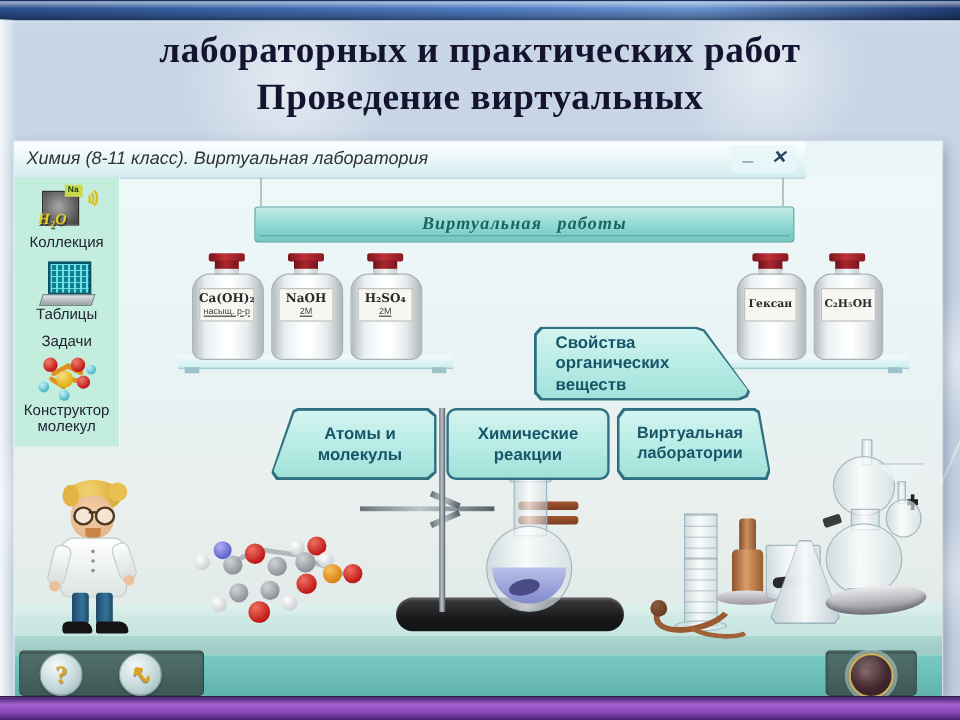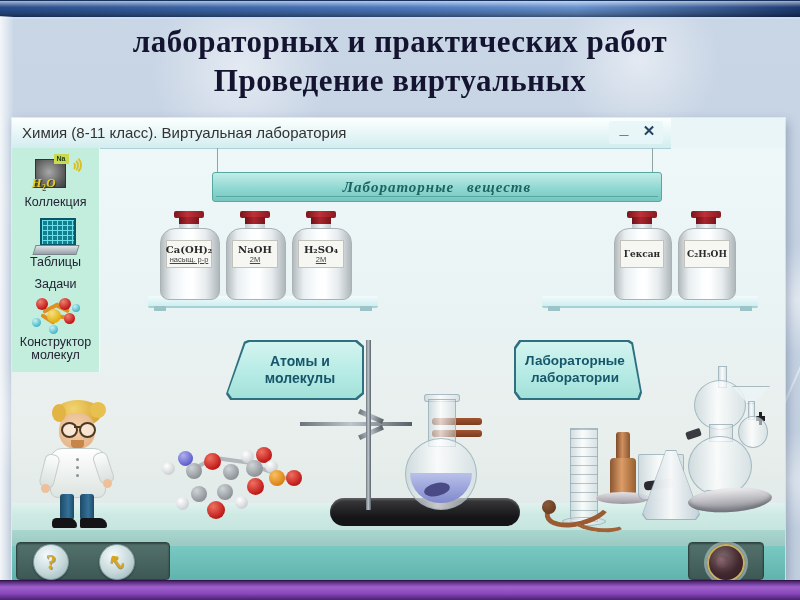--- a/index.html
+++ b/index.html
@@ -22,21 +22,21 @@
   .edge-light{left:0;top:16px;width:14px;height:584px;background:linear-gradient(90deg,rgba(255,255,255,.8),rgba(255,255,255,0));}
   .bond-line{right:2px;top:330px;width:2px;height:90px;background:rgba(255,255,255,.45);transform:rotate(24deg);}
   .slide-title{left:0;top:22px;width:800px;text-align:center;
     font-family:"Liberation Serif","DejaVu Serif",serif;font-weight:bold;font-size:31px;line-height:39px;
     color:var(--title_text,#141430);letter-spacing:.5px;}
   .purple-bar{left:0;top:580px;width:800px;height:20px;
     background:linear-gradient(180deg,#47206e,#a061cc 30%,#8a48bc 62%,#3f1b62);border-top:1px solid #2e1448;}
   
   .window{left:12px;top:118px;width:773px;height:462px;background:var(--window_bg,#e9f5f6);overflow:hidden;
     box-shadow:0 0 0 1px rgba(255,255,255,.55), 3px 4px 10px rgba(50,70,110,.35);}
-  .titlebar{left:0;top:0;width:659px;height:30px;background:linear-gradient(180deg,#fcffff,#d3edf0);border-bottom:1px solid #aecfd6;}
+  .titlebar{left:0;top:0;width:659px;height:30px;background:linear-gradient(180deg,#fcffff,#d3edf0);border-bottom:1px solid #aecfd6;font-style:italic;}
   .titlebar-text{left:10px;top:6px;font-size:15px;color:var(--titlebar_text,#333);}
   .winbtn-bg{right:8px;top:3px;width:54px;height:23px;background:rgba(232,246,248,.85);border-radius:3px;}
   .btn-min{right:38px;top:2px;width:18px;height:24px;font-size:16px;font-weight:bold;color:#23455e;text-align:center;cursor:pointer;}
   .btn-close{right:12px;top:4px;width:20px;height:24px;font-size:15px;font-weight:bold;color:#23455e;text-align:center;cursor:pointer;}
   .wall{left:0;top:30px;width:773px;height:357px;background:linear-gradient(180deg,#eef8f9,#e9f3f4 45%,#e9efed 78%,#e2ebe9);}
   .bench-top{left:0;top:385px;width:773px;height:42px;background:linear-gradient(180deg,#e0f2ee,#cde9e3 30%,#c0e2db);}
   .bench-front{left:0;top:412px;width:773px;height:15px;background:linear-gradient(180deg,#aad6cf,#9ccac2);}
   .bottom-strip{left:0;top:427px;width:773px;height:35px;background:linear-gradient(180deg,#79c9c2,var(--bottom_strip,#5fb3ac));border-top:1px solid #8fd2ca;}
   
   .sidebar{left:0;top:30px;width:88px;height:224px;background:var(--sidebar_bg,#c3eedd);
@@ -183,21 +183,21 @@
           <div class="atom a-cy" style="left:40px;top:6px;width:8px;height:8px;"></div>
           <div class="atom a-y" style="left:15px;top:11px;width:14px;height:14px;"></div>
         </div>
         <div class="side-label" style="width:80px;">Конструктор молекул</div>
       </div>
     </div>
 
     <div class="abs wire" style="left:205px;top:30px;height:24px;"></div>
     <div class="abs wire" style="left:640px;top:30px;height:24px;"></div>
     <div class="abs banner">
-      <span class="banner-text">Лабораторные веществ</span>
+      <span class="banner-text">Виртуальная работы</span>
     </div>
 
     <div class="abs shelf" style="left:136px;top:178px;width:230px;"></div>
     <div class="abs bracket" style="left:142px;top:188px;"></div>
     <div class="abs bracket" style="left:348px;top:188px;"></div>
     <div class="abs shelf" style="left:530px;top:178px;width:216px;"></div>
     <div class="abs bracket" style="left:536px;top:188px;"></div>
     <div class="abs bracket" style="left:728px;top:188px;"></div>
 
     <div class="bottle" style="left:148px;top:93px;">
@@ -245,29 +245,37 @@
         <div class="cap2" style="left:18px;"></div>
         <div class="neck" style="left:18px;"></div>
         <div class="body-g" style="width:56px;"></div>
       <div class="blabel" style="width:44px;justify-content:center;">
           <span class="bform" style="font-size:9px;">C₂H₅OH</span>
         </div>
     </div>
 
     <div class="abs rod" style="left:354px;top:222px;width:5px;height:170px;z-index:1;"></div>
 
+    <div class="mbtn" style="left:433px;top:154px;width:180px;height:62px;z-index:3;">
+      <div class="shape cp-b"></div>
+        <div class="fill cp-b"></div>
+      <div class="lbl lbl-l">Свойства органических веществ</div>
+    </div>
     <div class="mbtn" style="left:214px;top:222px;width:138px;height:60px;z-index:3;">
       <div class="shape cp-c"></div>
         <div class="fill cp-c"></div>
       <div class="lbl lbl-c" style="padding-left:20px;">Атомы и молекулы</div>
     </div>
+    <div class="mbtn rbtn" style="left:360px;top:222px;width:132px;height:56px;z-index:3;">
+      <div class="lbl lbl-c">Химические реакции</div>
+    </div>
     <div class="mbtn" style="left:502px;top:222px;width:128px;height:60px;z-index:3;">
       <div class="shape cp-d"></div>
         <div class="fill cp-d"></div>
-      <div class="lbl lbl-c" style="padding:0 14px 0 8px;font-size:13.5px;">Лабораторные лаборатории</div>
+      <div class="lbl lbl-c" style="padding:0 14px 0 8px;font-size:13.5px;">Виртуальная лаборатории</div>
     </div>
 
     <div>
       <div class="abs rod" style="left:288px;top:304px;width:112px;height:4px;"></div>
       <div class="abs rod" style="left:346px;top:296px;width:26px;height:5px;transform:rotate(24deg);"></div>
       <div class="abs rod" style="left:346px;top:312px;width:26px;height:5px;transform:rotate(-24deg);"></div>
       <div class="abs" style="left:420px;top:300px;width:50px;height:7px;background:linear-gradient(180deg,#a05530,#7c3c20);border-radius:3px;"></div>
       <div class="abs" style="left:420px;top:312px;width:50px;height:7px;background:linear-gradient(180deg,#a05530,#7c3c20);border-radius:3px;"></div>
       <div class="abs" style="left:318px;top:380px;width:190px;height:28px;border-radius:14px;background:linear-gradient(180deg,#3c3c3e,#151517 70%);box-shadow:inset 0 2px 2px rgba(255,255,255,.18);"></div>
     </div>

